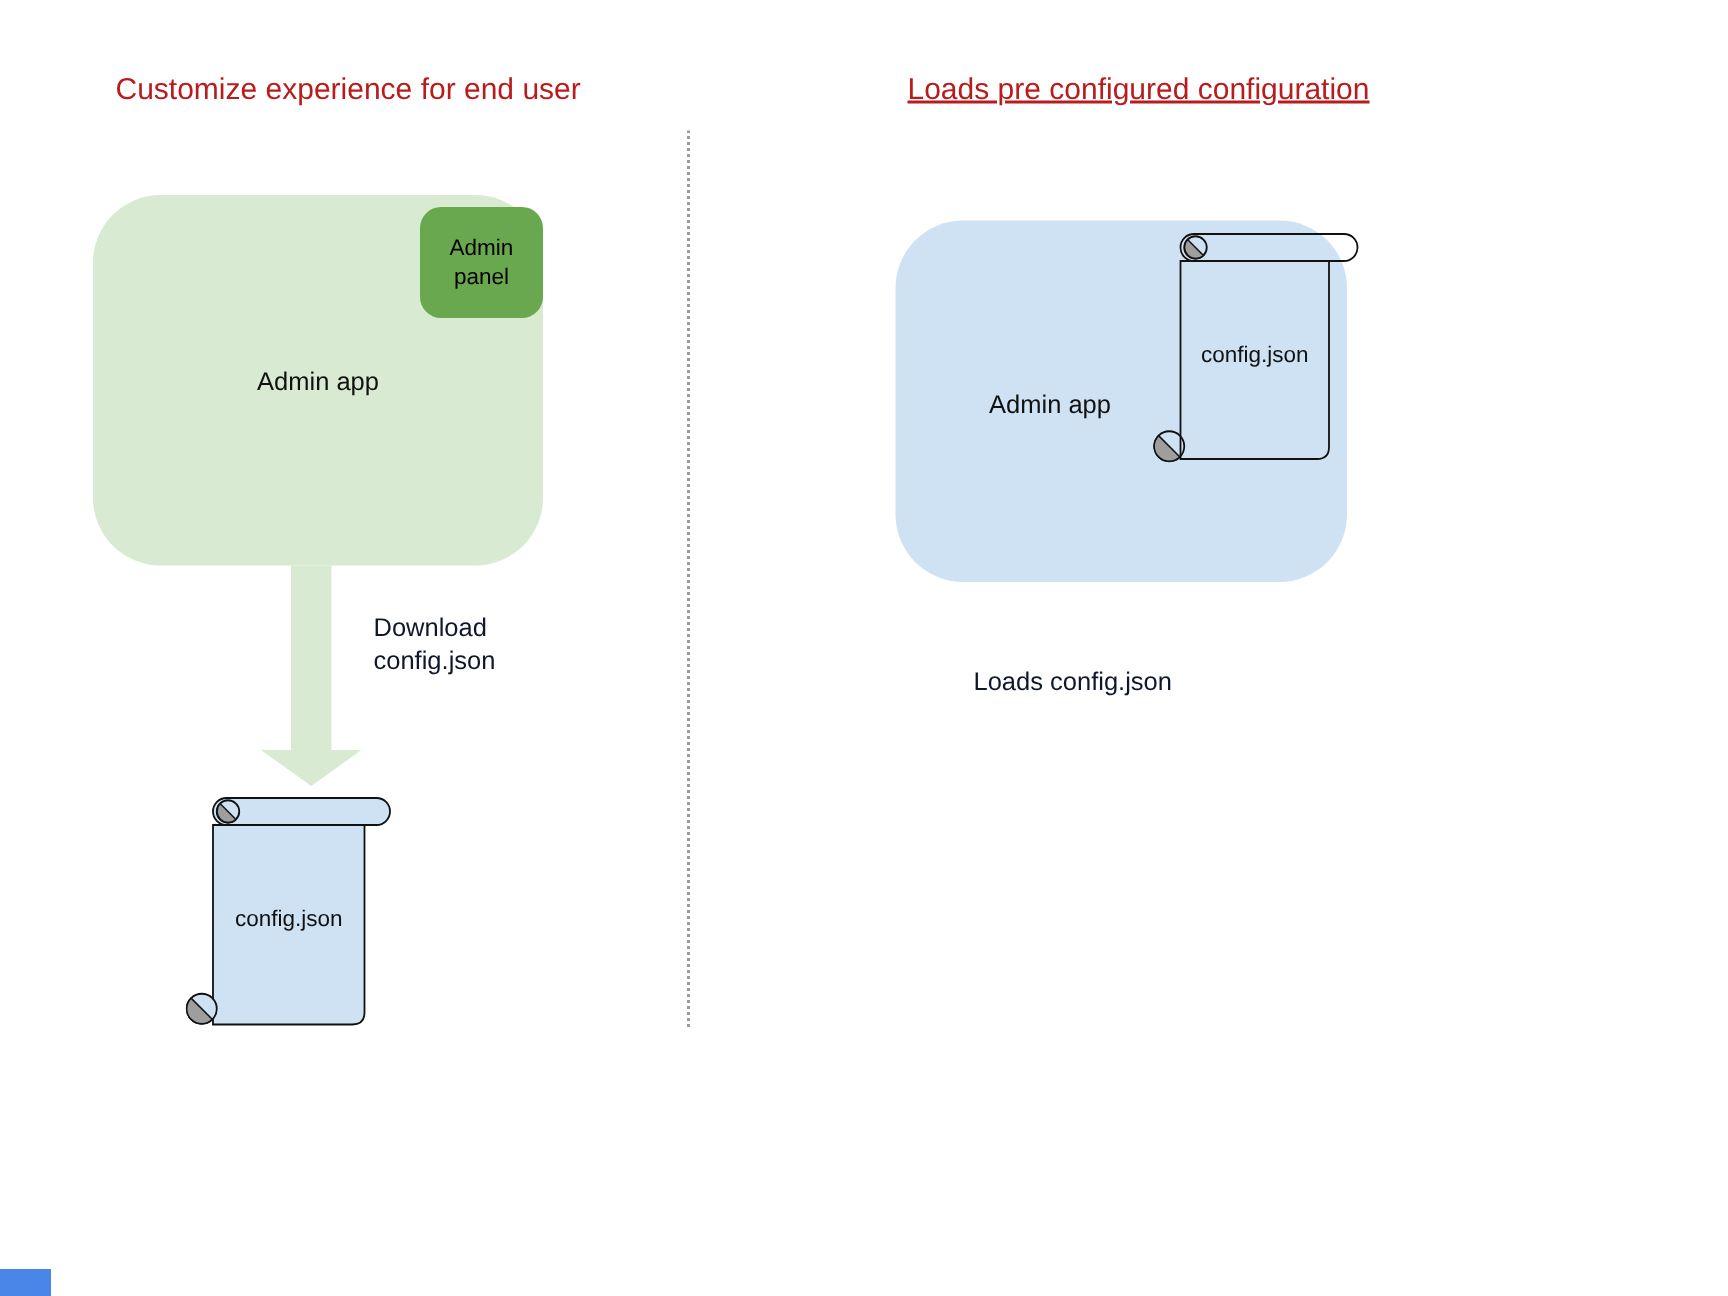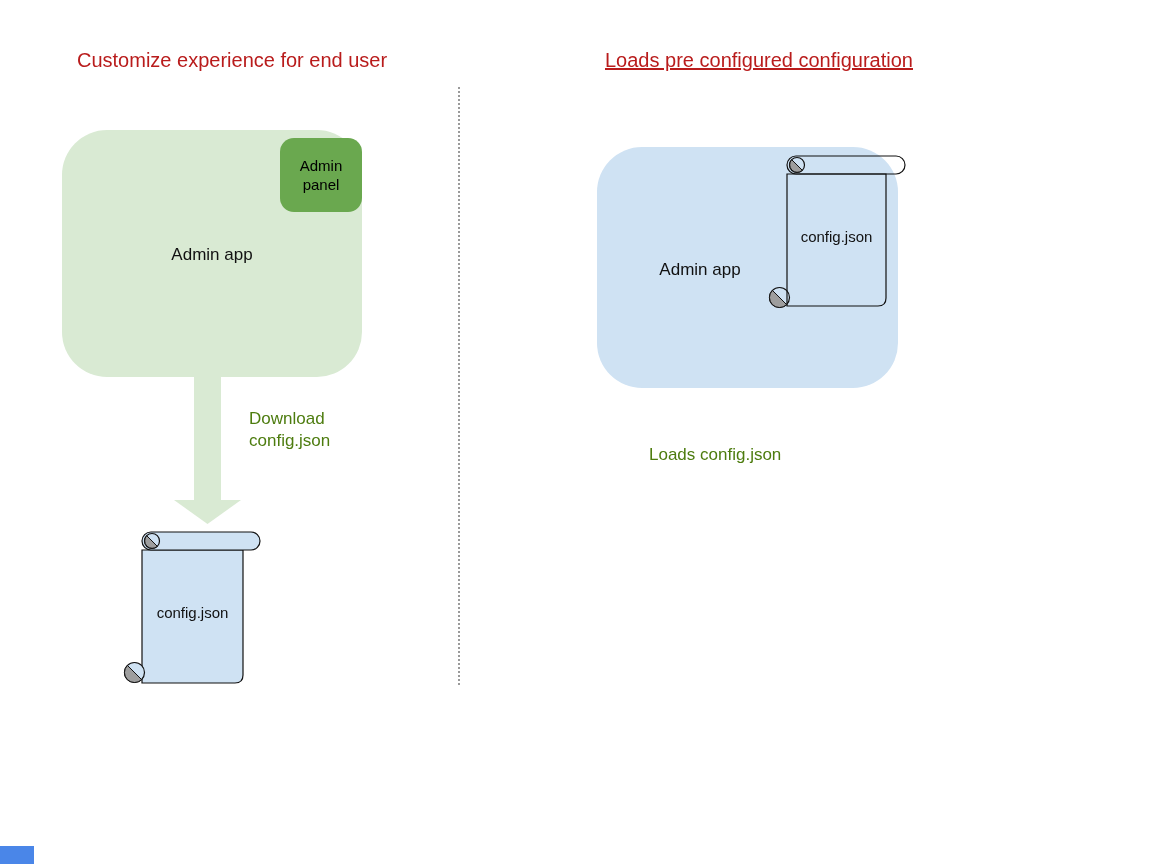--- a/index.html
+++ b/index.html
@@ -4,21 +4,21 @@
 <style>
   html,body{margin:0;padding:0;}
   body{font-family:"Liberation Sans",sans-serif;background:#fff;}
   #canvas{position:relative;width:1152px;height:864px;background:#fff;overflow:hidden;}
   .title{position:absolute;font-size:20px;color:#b91c1c;white-space:nowrap;text-align:right;}
   .rounded-box{position:absolute;border-radius:45px;}
   .app-label{position:absolute;font-size:17px;color:#111;text-align:center;line-height:20px;}
   .panel{position:absolute;left:280px;top:138px;width:82px;height:74px;border-radius:14px;
          display:flex;align-items:center;justify-content:center;text-align:center;
          font-size:15px;line-height:19px;color:#000000;padding:2px;box-sizing:border-box;}
-  .caption{position:absolute;font-size:17px;color:#4d7c0f;line-height:22px;white-space:pre-line;}
+  .caption{position:absolute;font-size:17px;color:#0f172a;line-height:22px;white-space:pre-line;}
   .scroll-label{position:absolute;font-size:15px;color:#111;text-align:center;}
   .divider{position:absolute;left:458px;top:87px;width:2px;height:599px;
            background:repeating-linear-gradient(to bottom,#9a9a9a 0 2px,transparent 2px 4px);}
   svg{position:absolute;display:block;}
   .corner-marker{position:absolute;left:0;top:846px;width:34px;height:18px;}
 </style>
 </head>
 <body>
 
 <div id="canvas">

